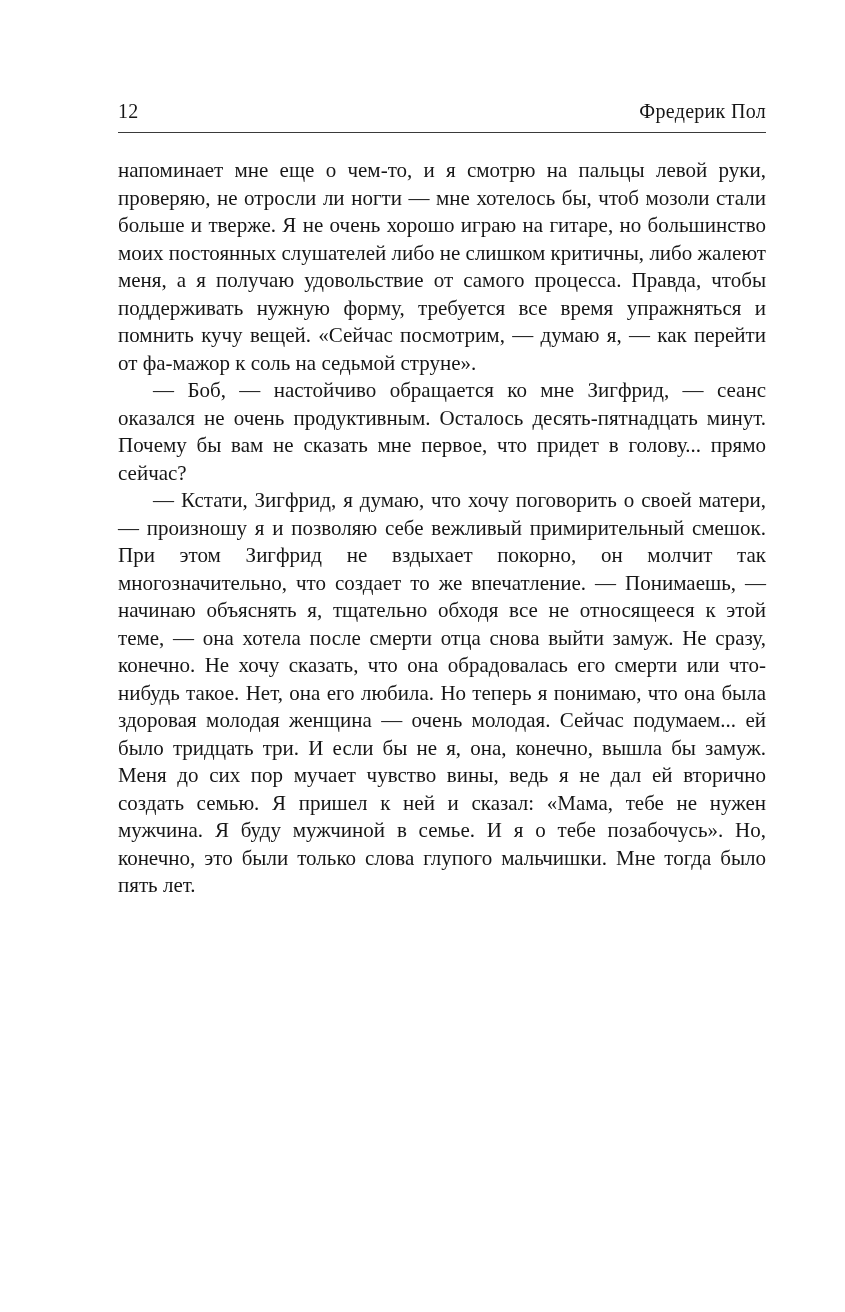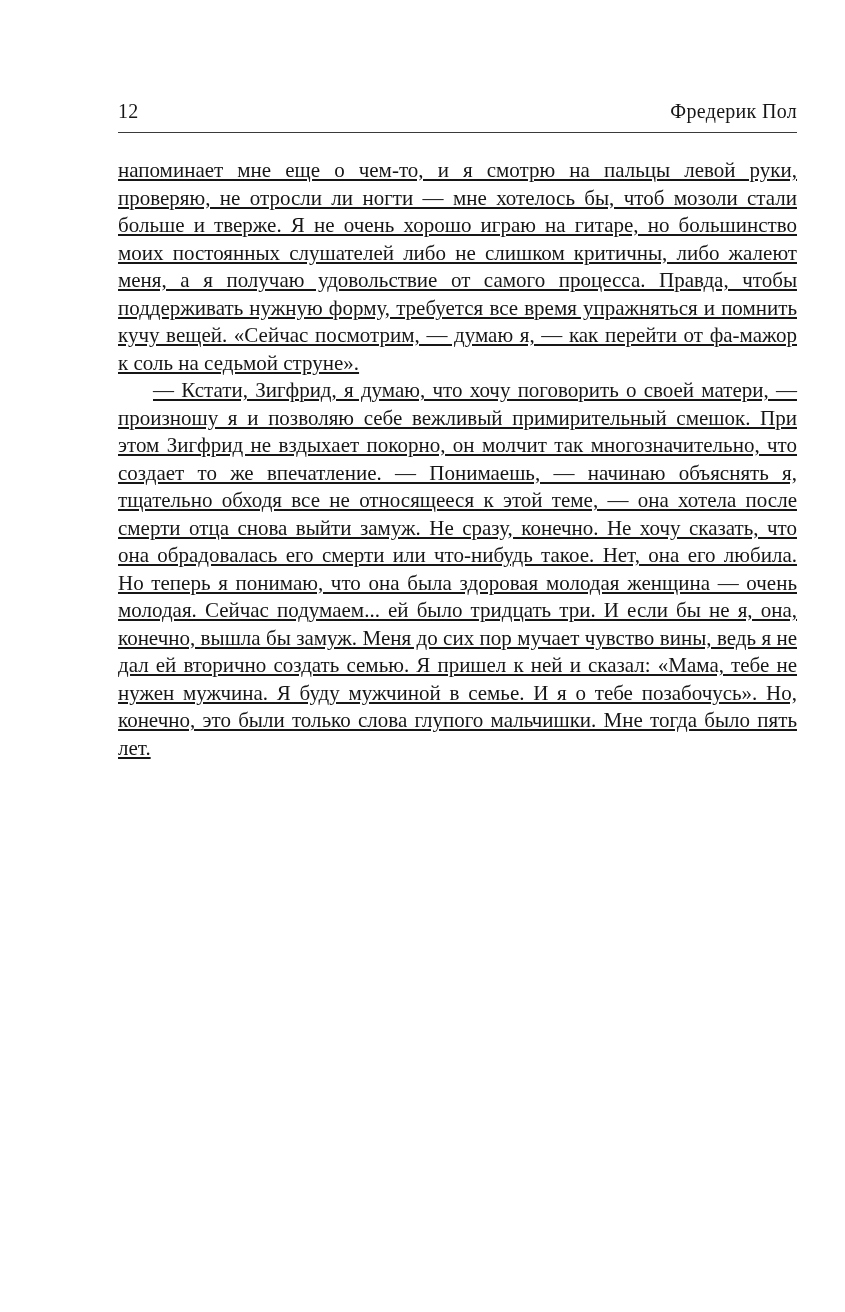--- a/index.html
+++ b/index.html
@@ -11,21 +11,21 @@
     width: 845px;
     height: 1312px;
     overflow: hidden;
     font-family: "Liberation Serif", "DejaVu Serif", serif;
     color: #161616;
   }
   .page {
     box-sizing: border-box;
     width: 845px;
     height: 968px;
-    padding: 100px 48px 0 118px;
+    padding: 100px 79px 0 118px;
   }
   .running-header {
     display: flex;
     justify-content: space-between;
     align-items: baseline;
     font-size: 20px;
     letter-spacing: 0.3px;
     padding-bottom: 9px;
     border-bottom: 1.5px solid #3a3a3a;
   }
@@ -39,34 +39,34 @@
     margin-top: 24px;
     font-size: 21px;
     line-height: 27.5px;
     text-align: justify;
     hyphens: auto;
     -webkit-hyphens: auto;
   }
   .text-block p {
     margin: 0;
     padding: 0;
-    text-decoration: underline;
   }
   .text-block p.indent {
     text-indent: 35px;
   }
 </style>
 </head>
 <body>
 
 <div class="page">
 
   <div class="running-header">
     <span class="page-number">12</span>
     <span class="author">Фредерик Пол</span>
   </div>
 
   <div class="text-block">
     <p>напоминает мне еще о чем-то, и я смотрю на пальцы левой руки, проверяю, не отросли ли ногти — мне хотелось бы, чтоб мозоли стали больше и тверже. Я не очень хорошо играю на гитаре, но большинство моих постоянных слушателей либо не слишком критичны, либо жалеют меня, а я получаю удовольствие от самого процесса. Правда, чтобы поддерживать нужную форму, требуется все время упражняться и помнить кучу вещей. «Сейчас посмотрим, — думаю я, — как перейти от фа-мажор к соль на седьмой струне».</p>
+    <p class="indent">— Боб, — настойчиво обращается ко мне Зигфрид, — сеанс оказался не очень продуктивным. Осталось десять-пятнадцать минут. Почему бы вам не сказать мне первое, что придет в голову... прямо сейчас?</p>
     <p class="indent">— Кстати, Зигфрид, я думаю, что хочу поговорить о своей матери, — произношу я и позволяю себе вежливый примирительный смешок. При этом Зигфрид не вздыхает покорно, он молчит так многозначительно, что создает то же впечатление. — Понимаешь, — начинаю объяснять я, тщательно обходя все не относящееся к этой теме, — она хотела после смерти отца снова выйти замуж. Не сразу, конечно. Не хочу сказать, что она обрадовалась его смерти или что-нибудь такое. Нет, она его любила. Но теперь я понимаю, что она была здоровая молодая женщина — очень молодая. Сейчас подумаем... ей было тридцать три. И если бы не я, она, конечно, вышла бы замуж. Меня до сих пор мучает чувство вины, ведь я не дал ей вторично создать семью. Я пришел к ней и сказал: «Мама, тебе не нужен мужчина. Я буду мужчиной в семье. И я о тебе позабочусь». Но, конечно, это были только слова глупого мальчишки. Мне тогда было пять лет.</p>
   </div>
 
 </div>
 
 </body></html>

